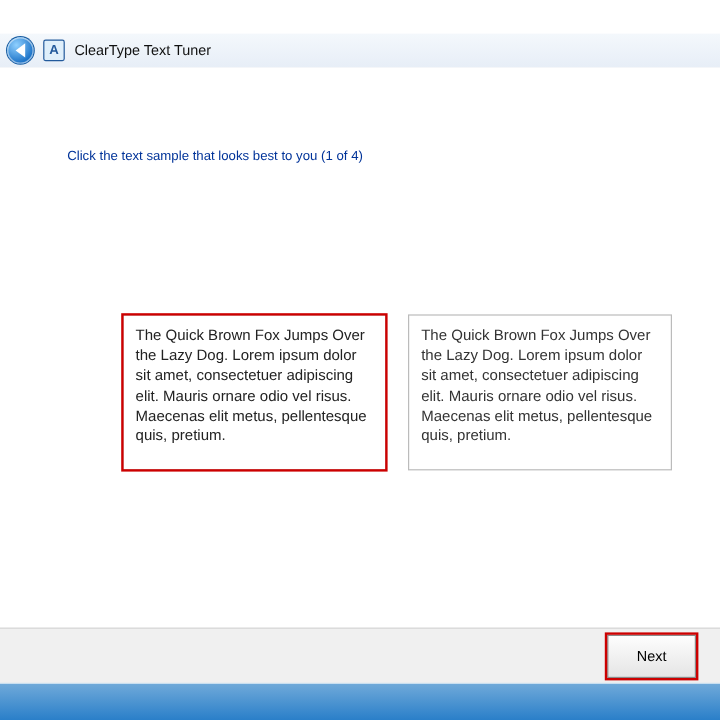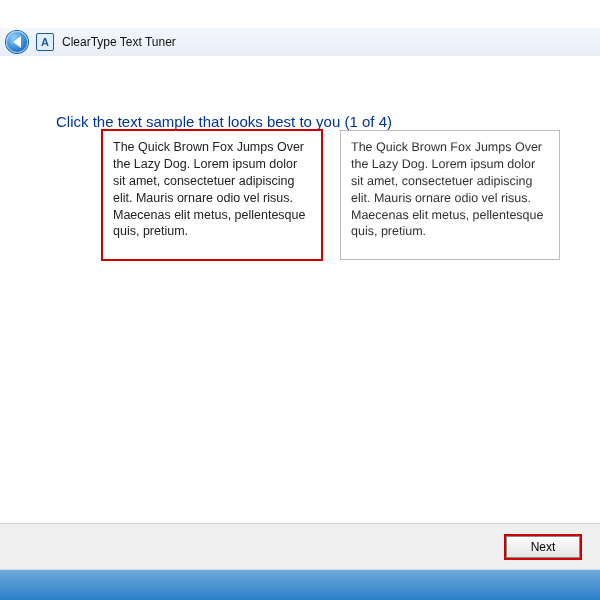--- a/index.html
+++ b/index.html
@@ -75,27 +75,28 @@
     left: 0;
     right: 0;
     bottom: 30px;
     background: #fff;
     padding: 32px 32px 0 32px;
     box-sizing: border-box;
   }
 
   .heading {
     color: #003399;
-    font-size: 15px;
+    font-size: 11px;
     font-weight: 400;
     margin-left: 24px;
-    margin-top: 25px;
+    margin-top: 36px;
   }
 
   .samples {
+    margin-top: 126px;
     display: flex;
     gap: 18px;
     padding-left: 70px;
   }
   .sample {
     width: 220px;
     height: 130px;
     border: 1px solid #bbb;
     padding: 8px 10px;
     box-sizing: border-box;
@@ -122,21 +123,21 @@
     height: 46px;
     background: #f0f0f0;
     border-top: 1px solid #d6d6d6;
     display: flex;
     align-items: center;
     justify-content: flex-end;
     padding-right: 20px;
   }
   .nextbtn {
     min-width: 74px;
-    height: 22px;
+    height: 36px;
     background: linear-gradient(#fdfdfd, #e5e5e5);
     border: 1px solid #8a8a8a;
     font: 12px "Segoe UI", sans-serif;
     cursor: pointer;
     outline: 2px solid #cc0000;
     outline-offset: 0;
   }
 
   .aero-bottom {
     position: absolute;

